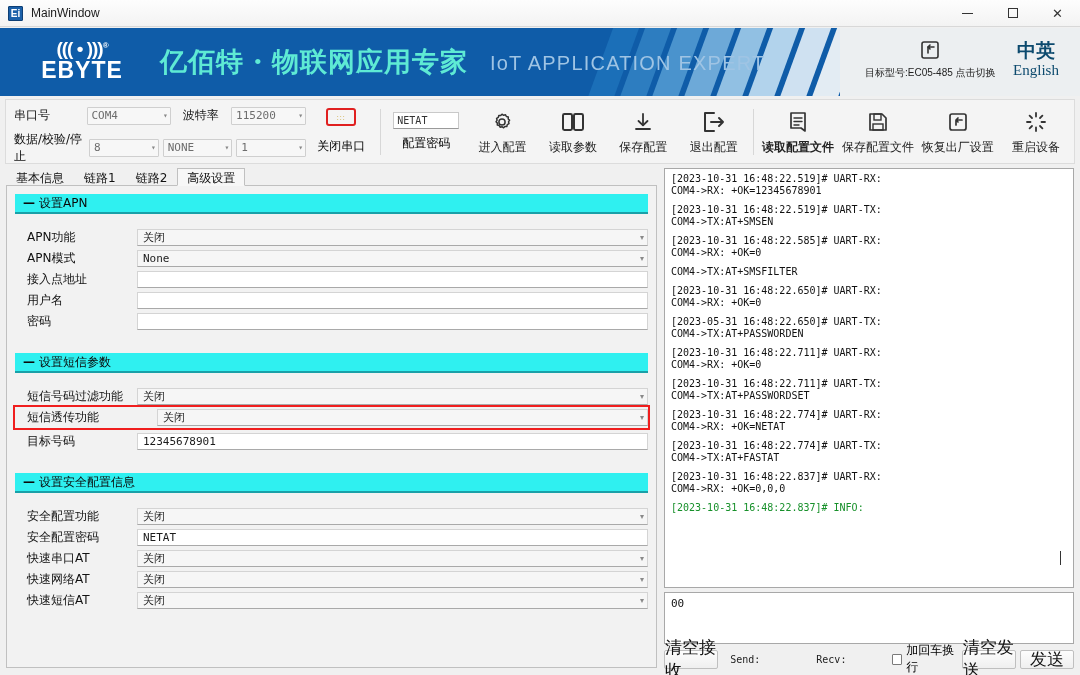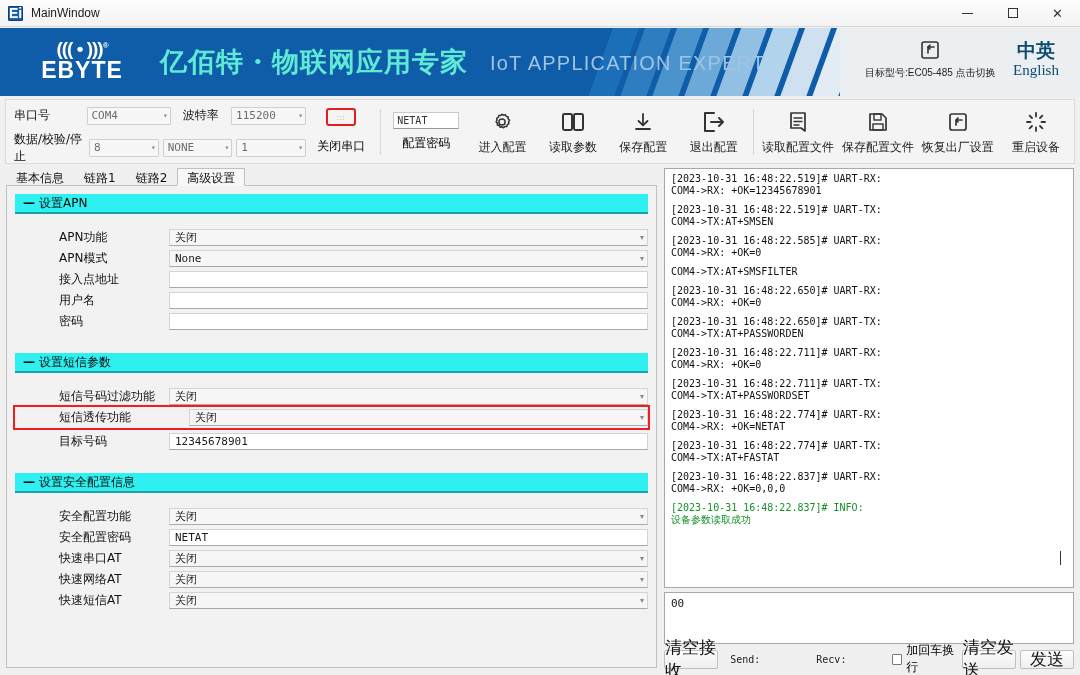--- a/index.html
+++ b/index.html
@@ -17,21 +17,21 @@
   
   .titlebar {
     position:absolute; left:0; top:0; width:1080px; height:27px;
     background:linear-gradient(#fdfdfd,#f3f3f3);
     border-bottom:1px solid #d8d8d8;
     display:flex; align-items:center;
   }
   .tb-icon {
     width:15px; height:15px; margin-left:8px; margin-right:8px;
     background:#1a5fa8; border:1px solid #0d3f75; border-radius:1px;
-    color:#fff; font-size:14px; font-weight:bold; line-height:13px; text-align:center;
+    color:#fff; font-size:10px; font-weight:bold; line-height:13px; text-align:center;
   }
   .tb-title { font-size:12px; color:#1a1a1a; }
   .tb-btns { margin-left:auto; display:flex; height:27px; }
   .tb-btn {
     width:45px; height:27px; display:flex; align-items:center; justify-content:center;
     color:#333; font-size:13px;
   }
   .glyph-min { display:block; width:11px; height:1px; background:#333; }
   .glyph-max { display:block; width:10px; height:10px; border:1px solid #333; }
 
@@ -145,21 +145,21 @@
   }
   .sec-head {
     margin:8px 8px 0 8px; height:20px; background:#2ff0f0;
     border-bottom:2px solid #1aa0a8;
     display:flex; align-items:center; padding-left:8px;
     font-size:12px; color:#0a0a0a; font-family:"DejaVu Sans", sans-serif;
   }
   .sec-head .dash { margin-right:4px; font-weight:bold; }
   .frow { display:flex; align-items:center; height:21px; margin:0 8px; padding-left:12px; }
   .frow .flabel {
-    width:110px; font-size:12px; color:#111; font-family:"DejaVu Sans", sans-serif;margin-left:32px;
+    width:110px; font-size:12px; color:#111; font-family:"DejaVu Sans", sans-serif;
   }
   .fctl {
     flex:1; height:17px; display:flex; align-items:center;
     background:#f6f6f6; border:1px solid #d4d4d4; border-bottom:1px solid #a9a9a9;
     padding:0 3px 0 5px; font-size:11px; color:#1a1a1a;
     font-family:"DejaVu Sans", sans-serif;
   }
   .fctl.text { background:#fff; font-family:"DejaVu Sans Mono", monospace; font-size:11px; }
   .fctl .fv { flex:1; overflow:hidden; white-space:nowrap; }
   .fctl .fa { font-size:8px; color:#8a8a8a; }
@@ -350,21 +350,21 @@
         <svg width="26" height="24" viewBox="0 0 26 24">
           <path d="M13 3 H4 V21 H13" fill="none" stroke="#333" stroke-width="2" stroke-linecap="round" stroke-linejoin="round"></path>
           <path d="M10 12 H22 M18 8 L22 12 L18 16" fill="none" stroke="#333" stroke-width="2" stroke-linecap="round" stroke-linejoin="round"></path>
         </svg>
       </div>
       <div class="lb">退出配置</div>
     </div>
 
     <div class="tb-sep"></div>
 
-    <div class="tbtn" style="width:84px;">
+    <div class="tbtn" style="width:84px;font-weight:bold;">
       <div class="ic">
         <svg width="22" height="24" viewBox="0 0 22 24">
           <path d="M4 3 H18 V21 L14 18 L4 18 Z" fill="none" stroke="#333" stroke-width="1.7" stroke-linejoin="round"></path>
           <path d="M7 8 H15 M7 11.5 H15 M7 15 H12" fill="none" stroke="#333" stroke-width="1.4" stroke-linecap="round"></path>
         </svg>
       </div>
       <div class="lb">读取配置文件</div>
     </div>
 
     <div class="tbtn" style="width:84px;">
@@ -538,21 +538,21 @@
           <div>COM4-&gt;RX: +OK=0</div>
         </div>
         <div class="log-entry">
           <div>COM4-&gt;TX:AT+SMSFILTER</div>
         </div>
         <div class="log-entry">
           <div>[2023-10-31 16:48:22.650]# UART-RX:</div>
           <div>COM4-&gt;RX: +OK=0</div>
         </div>
         <div class="log-entry">
-          <div>[2023-10-31 16:48:22.650]# UART-TX:</div>
+          <div>[2023-05-31 16:48:22.650]# UART-TX:</div>
           <div>COM4-&gt;TX:AT+PASSWORDEN</div>
         </div>
         <div class="log-entry">
           <div>[2023-10-31 16:48:22.711]# UART-RX:</div>
           <div>COM4-&gt;RX: +OK=0</div>
         </div>
         <div class="log-entry">
           <div>[2023-10-31 16:48:22.711]# UART-TX:</div>
           <div>COM4-&gt;TX:AT+PASSWORDSET</div>
         </div>
@@ -563,21 +563,20 @@
         <div class="log-entry">
           <div>[2023-10-31 16:48:22.774]# UART-TX:</div>
           <div>COM4-&gt;TX:AT+FASTAT</div>
         </div>
         <div class="log-entry">
           <div>[2023-10-31 16:48:22.837]# UART-RX:</div>
           <div>COM4-&gt;RX: +OK=0,0,0</div>
         </div>
         <div class="log-entry info">
           <div>[2023-10-31 16:48:22.837]# INFO:</div>
-          <div class="l2">设备参数读取成功</div>
         </div>
       </div>
     <div class="log-caret"></div>
   </div>
 
   <div class="send-box">
     <span>00</span>
   </div>
 
   <div class="bottom-bar">

